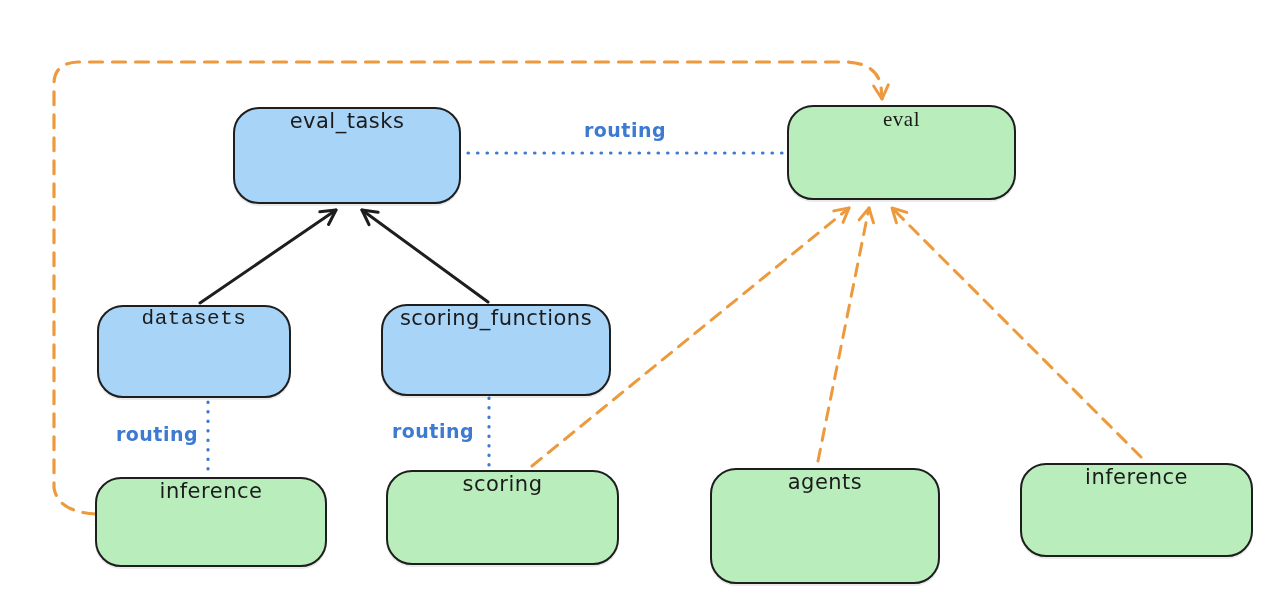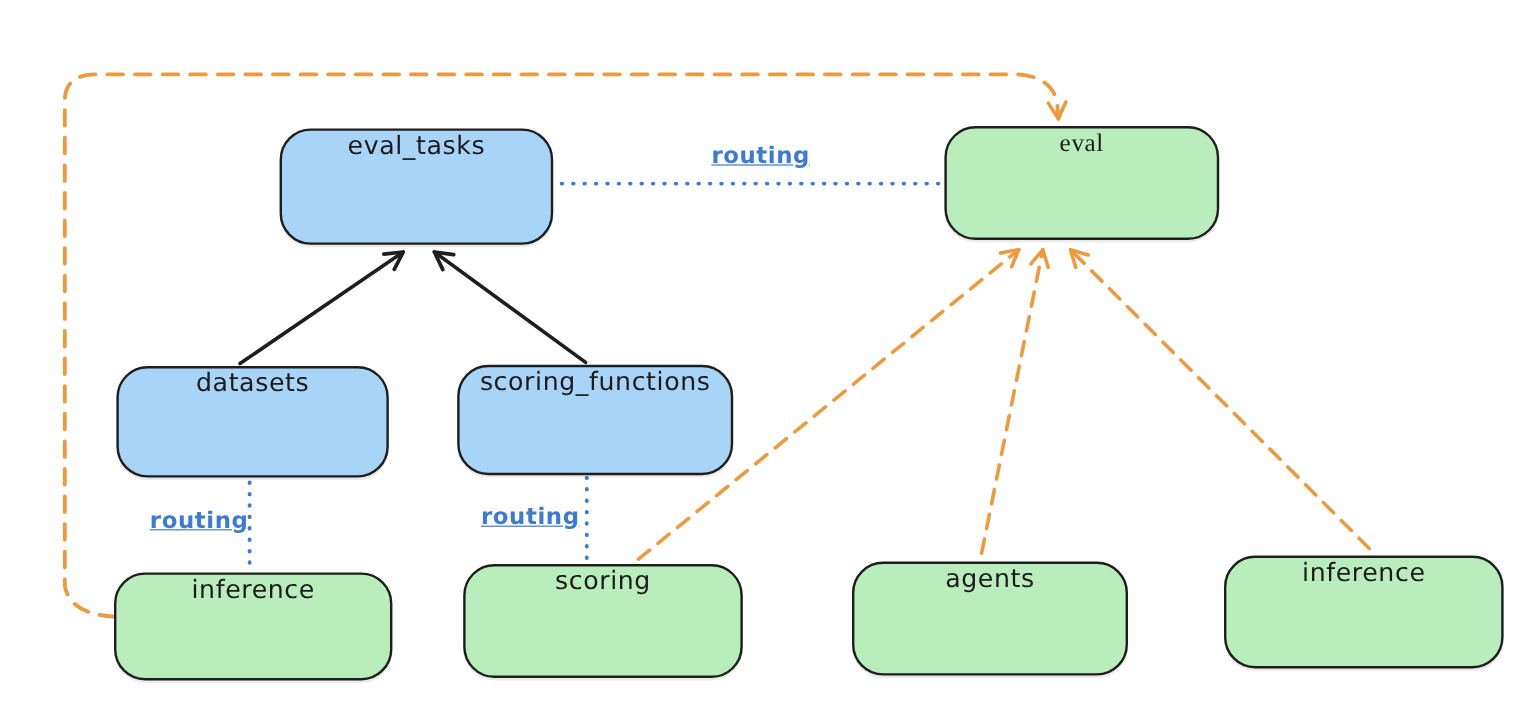--- a/index.html
+++ b/index.html
@@ -25,31 +25,30 @@
     border-radius:26px;
     display:flex;justify-content:center;
     font-size:21px;color:#1b1b1b;letter-spacing:.5px;
     box-shadow:0 2px 0 rgba(80,80,80,.12);
     box-sizing:border-box;
   }
   .node.blue{background:var(--blue-fill);}
   .node.green{background:var(--green-fill);}
   .n-eval_tasks{left:233px;top:107px;width:228px;height:97px;}
   .n-eval{left:787px;top:105px;width:229px;height:95px;font-family:Liberation Serif, serif;}
-  .n-datasets{left:97px;top:305px;width:227px;height:93px;}
+  .n-datasets{left:97px;top:305px;width:194px;height:93px;font-family:Liberation Mono, monospace;}
   .n-scoring_functions{left:381px;top:304px;width:230px;height:92px;}
   .n-datasetio{left:95px;top:477px;width:232px;height:90px;}
   .n-scoring{left:386px;top:470px;width:233px;height:95px;}
-  .n-agents{left:710px;top:468px;width:230px;height:95px;}
+  .n-agents{left:710px;top:468px;width:230px;height:116px;}
   .n-inference{left:1020px;top:463px;width:233px;height:94px;}
   .edge-label{
-    position:absolute;width:100px;text-align:right;
+    position:absolute;width:100px;text-align:center;
     font-size:19px;font-weight:bold;color:var(--routing-blue);
     letter-spacing:.5px;
-    text-decoration:underline;
   }
   .lbl-top{left:575px;top:119px;}
   .lbl-left{left:107px;top:423px;}
   .lbl-mid{left:383px;top:420px;}
 </style>
 </head>
 <body>
 
 <div id="canvas">
 

